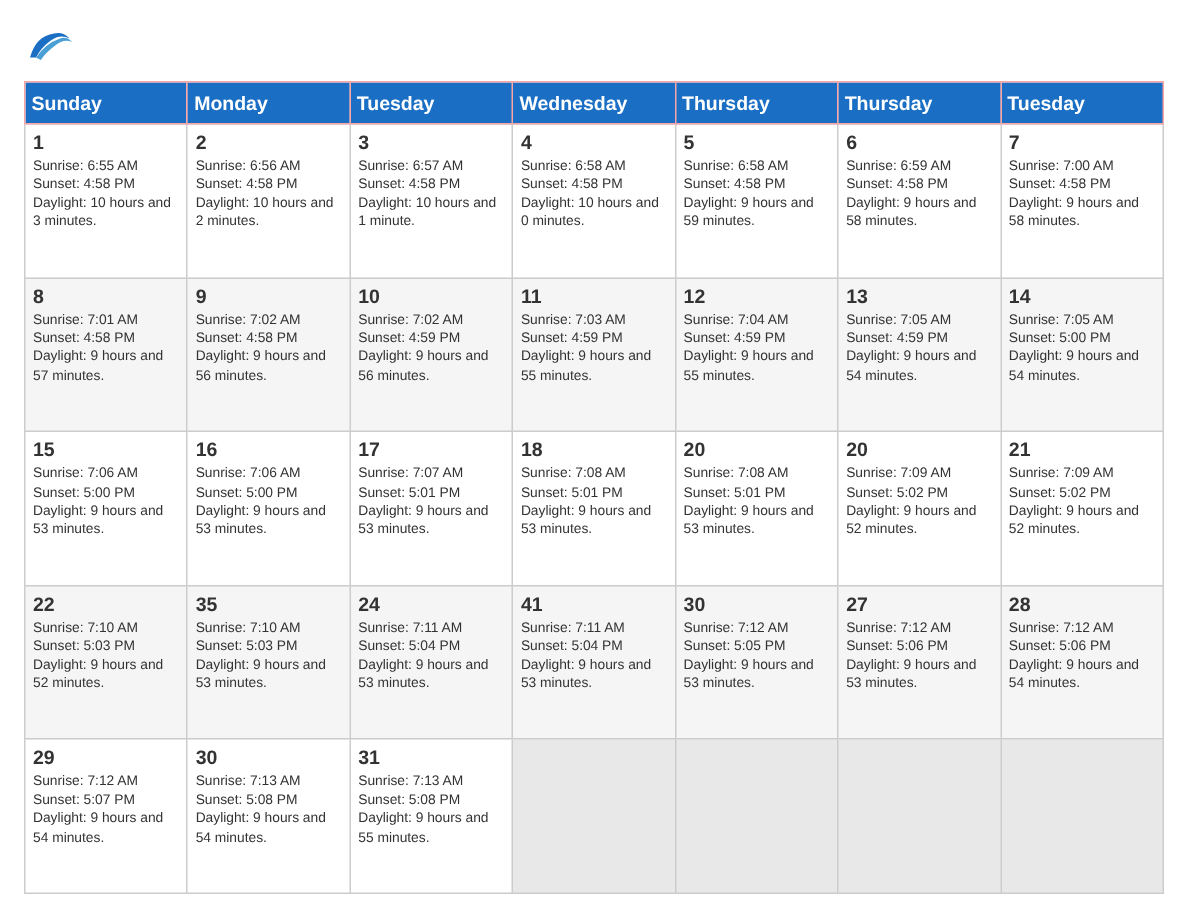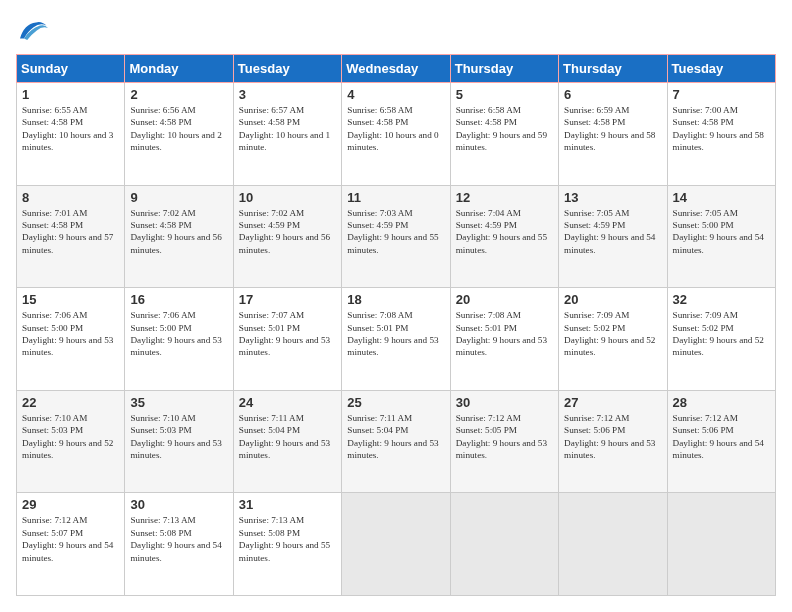--- a/index.html
+++ b/index.html
@@ -86,21 +86,20 @@
     .day-num {
       font-size: 13px;
       font-weight: bold;
       display: block;
       margin-bottom: 2px;
     }
     .cell-text {
       font-size: 9.2px;
       line-height: 1.35;
       color: #333;
-      font-family: Liberation Serif, serif;
     }
   </style>
 </head>
 <body>
 
 <div class="page">
   <div class="header">
     <div class="logo">
       <svg class="logo-bird" viewBox="0 0 40 35" xmlns="http://www.w3.org/2000/svg">
         <path d="M5 28 Q10 10 25 8 Q32 6 38 12 Q30 8 22 14 Q14 20 10 28 Z" fill="#1a6fc4"></path>
@@ -209,39 +208,39 @@
           </td>
           <td>
             <span class="day-num">20</span>
             <div class="cell-text">Sunrise: 7:08 AM<br>Sunset: 5:01 PM<br>Daylight: 9 hours and 53 minutes.</div>
           </td>
           <td>
             <span class="day-num">20</span>
             <div class="cell-text">Sunrise: 7:09 AM<br>Sunset: 5:02 PM<br>Daylight: 9 hours and 52 minutes.</div>
           </td>
           <td>
-            <span class="day-num">32</span>
+            <span class="day-num">21</span>
             <div class="cell-text">Sunrise: 7:09 AM<br>Sunset: 5:02 PM<br>Daylight: 9 hours and 52 minutes.</div>
           </td>
         </tr>
         <tr>
           <td>
             <span class="day-num">22</span>
             <div class="cell-text">Sunrise: 7:10 AM<br>Sunset: 5:03 PM<br>Daylight: 9 hours and 52 minutes.</div>
           </td>
           <td>
             <span class="day-num">35</span>
             <div class="cell-text">Sunrise: 7:10 AM<br>Sunset: 5:03 PM<br>Daylight: 9 hours and 53 minutes.</div>
           </td>
           <td>
             <span class="day-num">24</span>
             <div class="cell-text">Sunrise: 7:11 AM<br>Sunset: 5:04 PM<br>Daylight: 9 hours and 53 minutes.</div>
           </td>
           <td>
-            <span class="day-num">25</span>
+            <span class="day-num">41</span>
             <div class="cell-text">Sunrise: 7:11 AM<br>Sunset: 5:04 PM<br>Daylight: 9 hours and 53 minutes.</div>
           </td>
           <td>
             <span class="day-num">30</span>
             <div class="cell-text">Sunrise: 7:12 AM<br>Sunset: 5:05 PM<br>Daylight: 9 hours and 53 minutes.</div>
           </td>
           <td>
             <span class="day-num">27</span>
             <div class="cell-text">Sunrise: 7:12 AM<br>Sunset: 5:06 PM<br>Daylight: 9 hours and 53 minutes.</div>
           </td>

